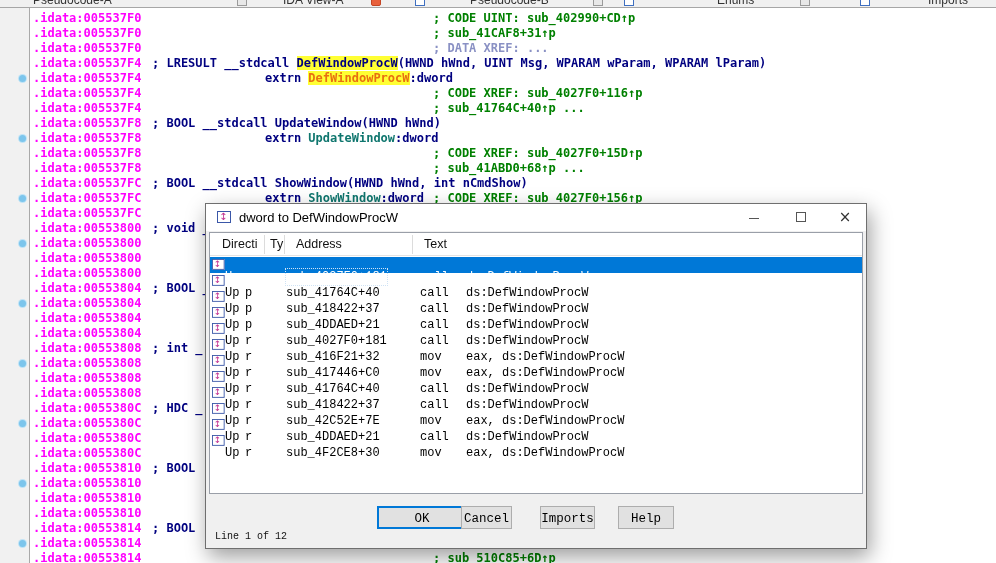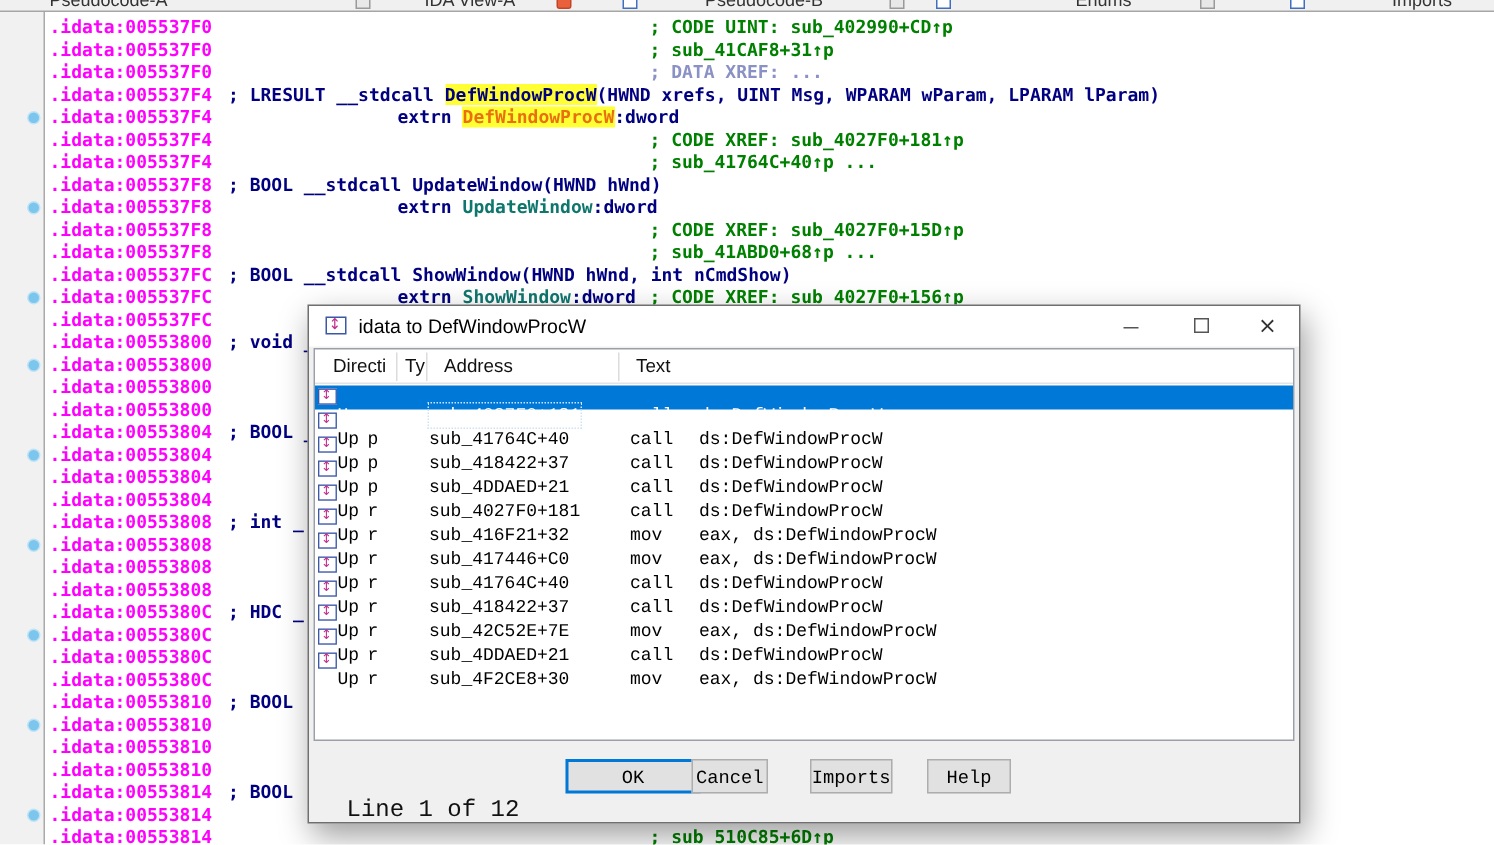--- a/index.html
+++ b/index.html
@@ -95,22 +95,22 @@
   .row .ico { position:absolute; left:2px; top:2px; transform:scale(0.9); transform-origin:left top; }
   .row.sel .cell.c-addr { outline:1px dotted #cfe3f5; outline-offset:0px; }
 
   .dlg-btn {
     position:absolute; top:302px; height:23px; background:#e1e1e1;
     border:1px solid #adadad; font-family:"Liberation Mono", monospace;
     font-size:12.5px; color:#000; text-align:center; padding-top:3px;
   }
   .dlg-btn.default { border:2px solid #0078d7; padding-top:2px; }
   #status-line {
-    position:absolute; left:25px; top:327px; font-family:"Liberation Mono", monospace;
-    font-size:16px; color:#111;
+    position:absolute; left:9px; top:327px; font-family:"Liberation Mono", monospace;
+    font-size:10px; color:#111;
   }
 </style>
 </head>
 <body>
 
 <div id="tabbar">
     <span class="tab-label" style="left: 33px;">Pseudocode-A</span>
     <span class="tab-ico gray" style="left: 237px;"></span>
     <span class="tab-label" style="left: 283px;">IDA View-A</span>
     <span class="tab-ico red" style="left: 371px;"></span>
@@ -123,23 +123,23 @@
     <span class="tab-ico blue" style="left: 860px;"></span>
     <span class="tab-label" style="left: 928px;">Imports</span>
   </div>
 
 <div id="listing">
   <div id="margin"></div>
   <div id="lines">
       <div class="line" style="top: 3px;"><span class="run addr" style="left: 33px;">.idata:005537F0</span><span class="run" style="left: 433px;"><span class="green">; CODE UINT: sub_402990+CD↑p</span></span></div>
       <div class="line" style="top: 18px;"><span class="run addr" style="left: 33px;">.idata:005537F0</span><span class="run" style="left: 433px;"><span class="green">; sub_41CAF8+31↑p</span></span></div>
       <div class="line" style="top: 33px;"><span class="run addr" style="left: 33px;">.idata:005537F0</span><span class="run" style="left: 433px;"><span class="gray">; DATA XREF: ...</span></span></div>
-      <div class="line" style="top: 48px;"><span class="run addr" style="left: 33px;">.idata:005537F4</span><span class="run" style="left: 152px;"><span class="navy">; LRESULT __stdcall </span><span class="hlnavy">DefWindowProcW</span><span class="navy">(HWND xrefs, UINT Msg, WPARAM wParam, LPARAM lParam)</span></span></div>
+      <div class="line" style="top: 48px;"><span class="run addr" style="left: 33px;">.idata:005537F4</span><span class="run" style="left: 152px;"><span class="navy">; LRESULT __stdcall </span><span class="hlnavy">DefWindowProcW</span><span class="navy">(HWND hWnd, UINT Msg, WPARAM wParam, WPARAM lParam)</span></span></div>
       <div class="line" style="top: 63px;"><span class="dot" style="top: 4px;"></span><span class="run addr" style="left: 33px;">.idata:005537F4</span><span class="run" style="left: 265px;"><span class="navy">extrn </span><span class="hlorange">DefWindowProcW</span><span class="navy">:dword</span></span></div>
-      <div class="line" style="top: 78px;"><span class="run addr" style="left: 33px;">.idata:005537F4</span><span class="run" style="left: 433px;"><span class="green">; CODE XREF: sub_4027F0+181↑p</span></span></div>
+      <div class="line" style="top: 78px;"><span class="run addr" style="left: 33px;">.idata:005537F4</span><span class="run" style="left: 433px;"><span class="green">; CODE XREF: sub_4027F0+116↑p</span></span></div>
       <div class="line" style="top: 93px;"><span class="run addr" style="left: 33px;">.idata:005537F4</span><span class="run" style="left: 433px;"><span class="green">; sub_41764C+40↑p ...</span></span></div>
       <div class="line" style="top: 108px;"><span class="run addr" style="left: 33px;">.idata:005537F8</span><span class="run" style="left: 152px;"><span class="navy">; BOOL __stdcall UpdateWindow(HWND hWnd)</span></span></div>
       <div class="line" style="top: 123px;"><span class="dot" style="top: 4px;"></span><span class="run addr" style="left: 33px;">.idata:005537F8</span><span class="run" style="left: 265px;"><span class="navy">extrn </span><span class="orange">UpdateWindow</span><span class="navy">:dword</span></span></div>
       <div class="line" style="top: 138px;"><span class="run addr" style="left: 33px;">.idata:005537F8</span><span class="run" style="left: 433px;"><span class="green">; CODE XREF: sub_4027F0+15D↑p</span></span></div>
       <div class="line" style="top: 153px;"><span class="run addr" style="left: 33px;">.idata:005537F8</span><span class="run" style="left: 433px;"><span class="green">; sub_41ABD0+68↑p ...</span></span></div>
       <div class="line" style="top: 168px;"><span class="run addr" style="left: 33px;">.idata:005537FC</span><span class="run" style="left: 152px;"><span class="navy">; BOOL __stdcall ShowWindow(HWND hWnd, int nCmdShow)</span></span></div>
       <div class="line" style="top: 183px;"><span class="dot" style="top: 4px;"></span><span class="run addr" style="left: 33px;">.idata:005537FC</span><span class="run" style="left: 265px;"><span class="navy">extrn </span><span class="orange">ShowWindow</span><span class="navy">:dword</span></span><span class="run" style="left: 433px;"><span class="green">; CODE XREF: sub_4027F0+156↑p</span></span></div>
       <div class="line" style="top: 198px;"><span class="run addr" style="left: 33px;">.idata:005537FC</span></div>
       <div class="line" style="top: 213px;"><span class="run addr" style="left: 33px;">.idata:00553800</span><span class="run" style="left: 152px;"><span class="navy">; void _</span></span></div>
       <div class="line" style="top: 228px;"><span class="dot" style="top: 4px;"></span><span class="run addr" style="left: 33px;">.idata:00553800</span></div>
@@ -163,21 +163,21 @@
       <div class="line" style="top: 498px;"><span class="run addr" style="left: 33px;">.idata:00553810</span></div>
       <div class="line" style="top: 513px;"><span class="run addr" style="left: 33px;">.idata:00553814</span><span class="run" style="left: 152px;"><span class="navy">; BOOL</span></span></div>
       <div class="line" style="top: 528px;"><span class="dot" style="top: 4px;"></span><span class="run addr" style="left: 33px;">.idata:00553814</span></div>
       <div class="line" style="top: 543px;"><span class="run addr" style="left: 33px;">.idata:00553814</span><span class="run" style="left: 433px;"><span class="green">; sub_510C85+6D↑p</span></span></div>
     </div>
 </div>
 
 <div id="dialog">
   <div id="titlebar">
     <span id="title-icon" class="xref-icon"></span>
-    <span id="title-text">idata to DefWindowProcW</span>
+    <span id="title-text">dword to DefWindowProcW</span>
     <span class="winbtn" style="left:531px;">
         <span class="bar"></span>
       </span>
     <span class="winbtn" style="left:578px;">
         <span class="box"></span>
       </span>
     <span class="winbtn" style="left:622px;"><span class="x">×</span></span>
   </div>
 
   <div id="list">

